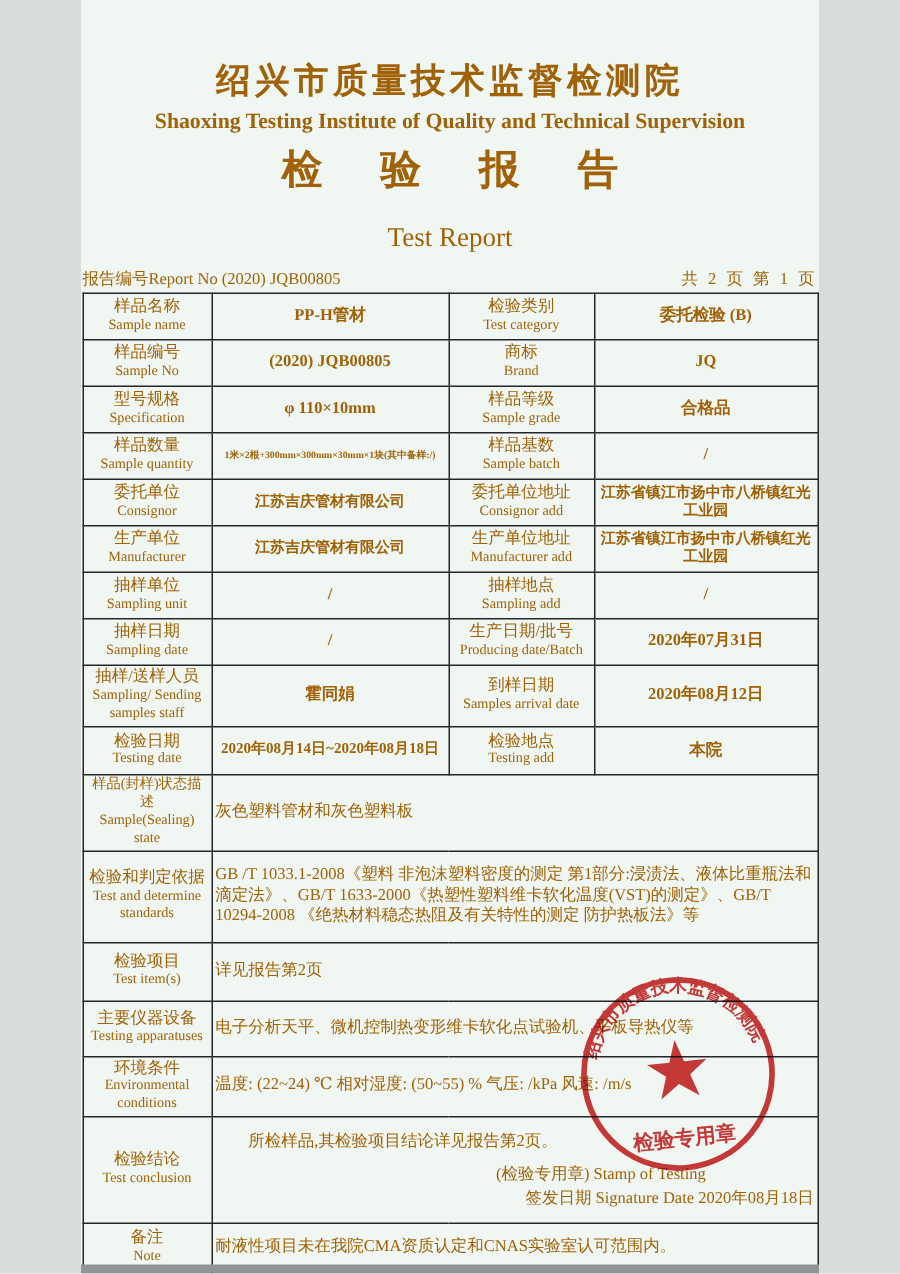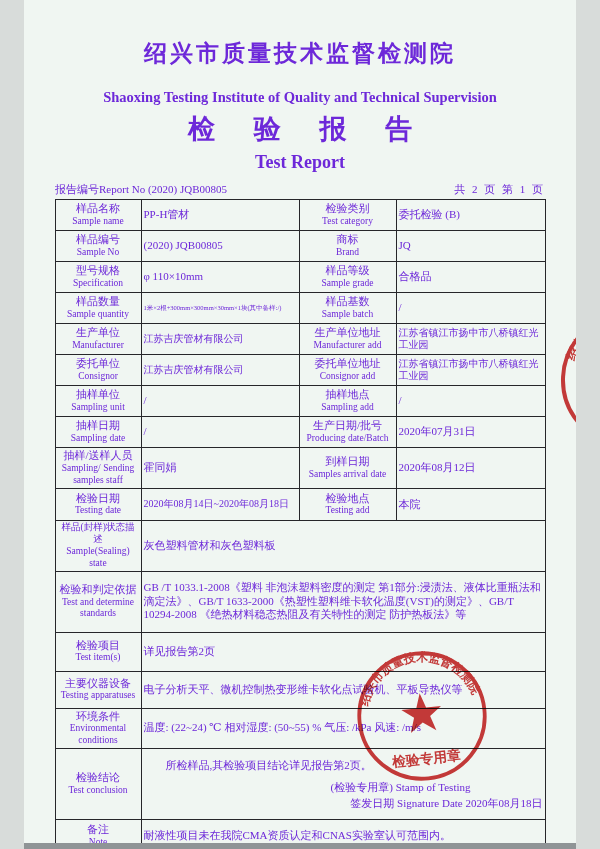--- a/index.html
+++ b/index.html
@@ -1,43 +1,43 @@
 <!DOCTYPE html>
 <html><head>
 <meta charset="utf-8">
 <style>
   html,body{margin:0;padding:0;}
   body{background:#d8dcda;font-family:"Liberation Serif","DejaVu Serif",serif;}
   .page{
-    position:relative;width:552px;height:849px;margin:0 auto;
+    position:relative;width:492px;height:849px;margin:0 auto;
     background:#f0f6f2;
-    overflow:hidden;color:#6d28d9;
+    overflow:hidden;color:#a16207;
   }
   .scan-edge{position:absolute;left:0;bottom:0;width:100%;height:6px;background:#8f9496;}
   .header{text-align:center;padding-top:38px;}
   .org-cn{font-size:23px;font-weight:bold;letter-spacing:3px;}
-  .org-en{font-size:14.5px;font-weight:bold;margin-top:20px;}
+  .org-en{font-size:14.5px;font-weight:bold;margin-top:4px;}
   .title-cn{font-size:27px;font-weight:bold;letter-spacing:16px;margin-top:5px;text-indent:16px;}
-  .title-en{font-size:18px;font-weight:bold;margin-top:5px;}
+  .title-en{font-size:18px;font-weight:normal;margin-top:17px;}
   .meta-line{
     width:490px;margin:9px auto 2px auto;display:flex;justify-content:space-between;
     font-size:11px;align-items:flex-start;
   }
   .meta-right{letter-spacing:2px;}
   table.report{
     width:490px;margin:0 auto;border-collapse:collapse;table-layout:fixed;
   }
   table.report td{
     border:1.3px solid #26262a;vertical-align:middle;
     font-size:11px;line-height:1.25;padding:1px 2px;overflow:hidden;
   }
   td.lbl{text-align:center;}
   td.lbl .cn{font-size:11px;}
   td.lbl .en{font-size:9.5px;}
-  td.val{font-size:11.5px;}
+  td.val{text-align:center;font-size:11.5px;font-weight:bold;}
   td.val.small{font-size:10px;}
   td.val.tiny{font-size:6.5px;}
   td.wideval{text-align:left;padding:3px 6px;font-size:11px;line-height:1.55;}
   tr.h28 td{height:28px;} tr.h38 td{height:38px;} tr.h29 td{height:29px;}
   tr.h31 td{height:31px;} tr.h58 td{height:58px;} tr.h36 td{height:36px;}
   tr.h34 td{height:34px;} tr.h68 td{height:68px;} tr.h30 td{height:30px;}
   .conclusion-text{text-indent:2em;text-align:left;margin:2px 0 8px 0;}
   .stamp-line{text-align:right;margin-right:72px;font-size:11px;}
   .date-line{text-align:right;margin-right:0;font-size:11px;margin-top:3px;}
   .seal{position:absolute;mix-blend-mode:multiply;opacity:.88;}
@@ -116,39 +116,39 @@
           </td>
       <td class="val tiny">1米×2根+300mm×300mm×30mm×1块(其中备样:/)</td>
       <td class="lbl">
             <div class="cn">样品基数</div>
             <div class="en">Sample batch</div>
           </td>
       <td class="val">/</td>
     </tr>
     <tr class="h28">
       <td class="lbl">
+            <div class="cn">委托单位</div>
+            <div class="en">Consignor</div>
+          </td>
+      <td class="val small">江苏吉庆管材有限公司</td>
+      <td class="lbl">
+            <div class="cn">委托单位地址</div>
+            <div class="en">Consignor  add</div>
+          </td>
+      <td class="val small">江苏省镇江市扬中市八桥镇红光工业园</td>
+    </tr>
+    <tr class="h28">
+      <td class="lbl">
             <div class="cn">生产单位</div>
             <div class="en">Manufacturer</div>
           </td>
       <td class="val small">江苏吉庆管材有限公司</td>
       <td class="lbl">
             <div class="cn">生产单位地址</div>
             <div class="en">Manufacturer add</div>
-          </td>
-      <td class="val small">江苏省镇江市扬中市八桥镇红光工业园</td>
-    </tr>
-    <tr class="h28">
-      <td class="lbl">
-            <div class="cn">委托单位</div>
-            <div class="en">Consignor</div>
-          </td>
-      <td class="val small">江苏吉庆管材有限公司</td>
-      <td class="lbl">
-            <div class="cn">委托单位地址</div>
-            <div class="en">Consignor  add</div>
           </td>
       <td class="val small">江苏省镇江市扬中市八桥镇红光工业园</td>
     </tr>
     <tr class="h28">
       <td class="lbl">
             <div class="cn">抽样单位</div>
             <div class="en">Sampling  unit</div>
           </td>
       <td class="val">/</td>
       <td class="lbl">

